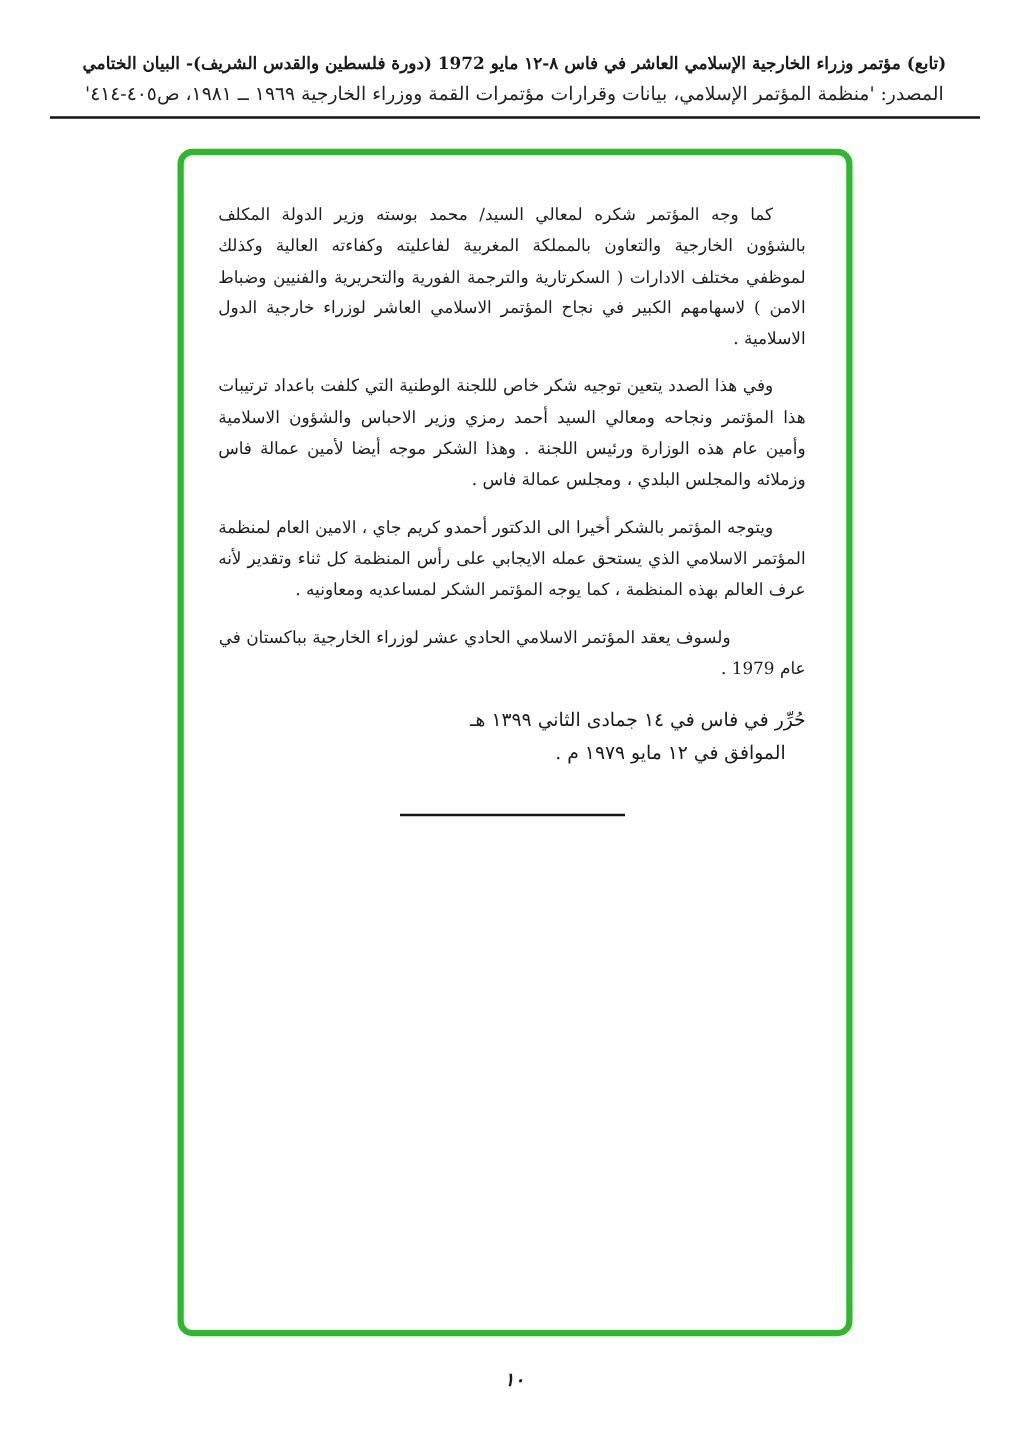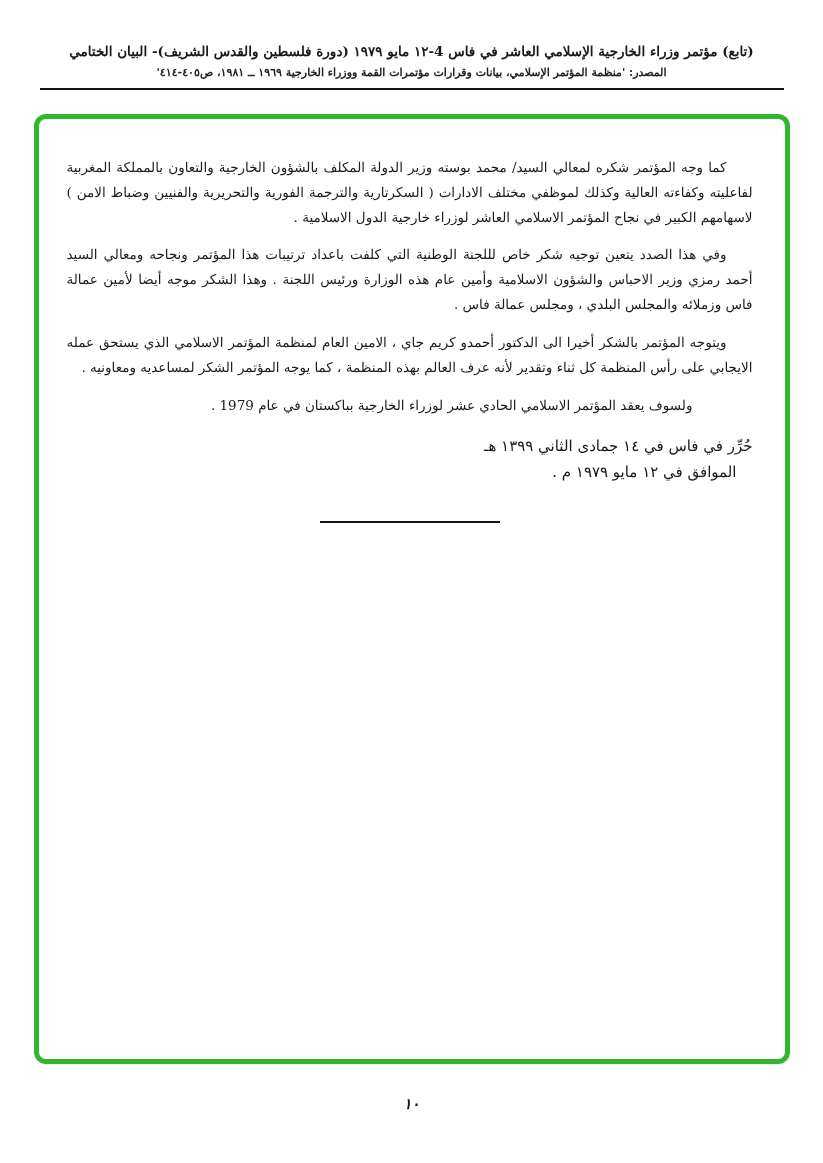--- a/index.html
+++ b/index.html
@@ -18,36 +18,36 @@
   .header {
     padding: 42px 30px 0 30px;
     text-align: center;
   }
   .header-title {
     font-weight: bold;
     font-size: 13.5px;
     line-height: 1.45;
   }
   .header-source {
-    font-weight: bold;
-    font-size: 11px;
+    font-weight: normal;
+    font-size: 15px;
     margin-top: 4px;
     color: #222;
   }
   .header-rule {
     width: 744px;
     margin: 9px auto 0 auto;
     border: 0;
     border-top: 2px solid #141414;
   }
 
   
   .doc-frame {
     box-sizing: border-box;
-    width: 756px;
+    width: 540px;
     height: 950px;
     margin: 24px auto 0 auto;
     border: 5px solid var(--frame-green, #2db92d);
     border-radius: 12px;
     padding: 36px 32px 0 28px;
   }
 
   
   .para {
     font-size: 13.5px;
@@ -87,21 +87,21 @@
     font-size: 15px;
     font-weight: bold;
     letter-spacing: 1px;
     font-style: italic;
   }
 </style>
 </head>
 <body>
 
 <header class="header">
-  <div class="header-title">(تابع)  مؤتمر وزراء الخارجية الإسلامي العاشر في فاس 4-١٢ مايو ١٩٧٩ (دورة فلسطين والقدس الشريف)- البيان الختامي</div>
+  <div class="header-title">(تابع)  مؤتمر وزراء الخارجية الإسلامي العاشر في فاس ٨-١٢ مايو 1972 (دورة فلسطين والقدس الشريف)- البيان الختامي</div>
   <div class="header-source">المصدر: 'منظمة المؤتمر الإسلامي، بيانات وقرارات مؤتمرات القمة ووزراء الخارجية ١٩٦٩ ــ ١٩٨١، ص٤٠٥-٤١٤'</div>
 </header>
 <hr class="header-rule">
 
 <section class="doc-frame">
 
   <p class="para">كما وجه المؤتمر شكره لمعالي السيد/ محمد بوسته وزير الدولة المكلف بالشؤون الخارجية والتعاون بالمملكة المغربية لفاعليته وكفاءته العالية وكذلك لموظفي مختلف الادارات ( السكرتارية والترجمة الفورية والتحريرية والفنيين وضباط الامن ) لاسهامهم الكبير في نجاح المؤتمر الاسلامي العاشر لوزراء خارجية الدول الاسلامية .</p>
 
   <p class="para">وفي هذا الصدد يتعين توجيه شكر خاص لللجنة الوطنية التي كلفت باعداد ترتيبات هذا المؤتمر ونجاحه ومعالي السيد أحمد رمزي وزير الاحباس والشؤون الاسلامية وأمين عام هذه الوزارة ورئيس اللجنة . وهذا الشكر موجه أيضا لأمين عمالة فاس وزملائه والمجلس البلدي ، ومجلس عمالة فاس .</p>
 

